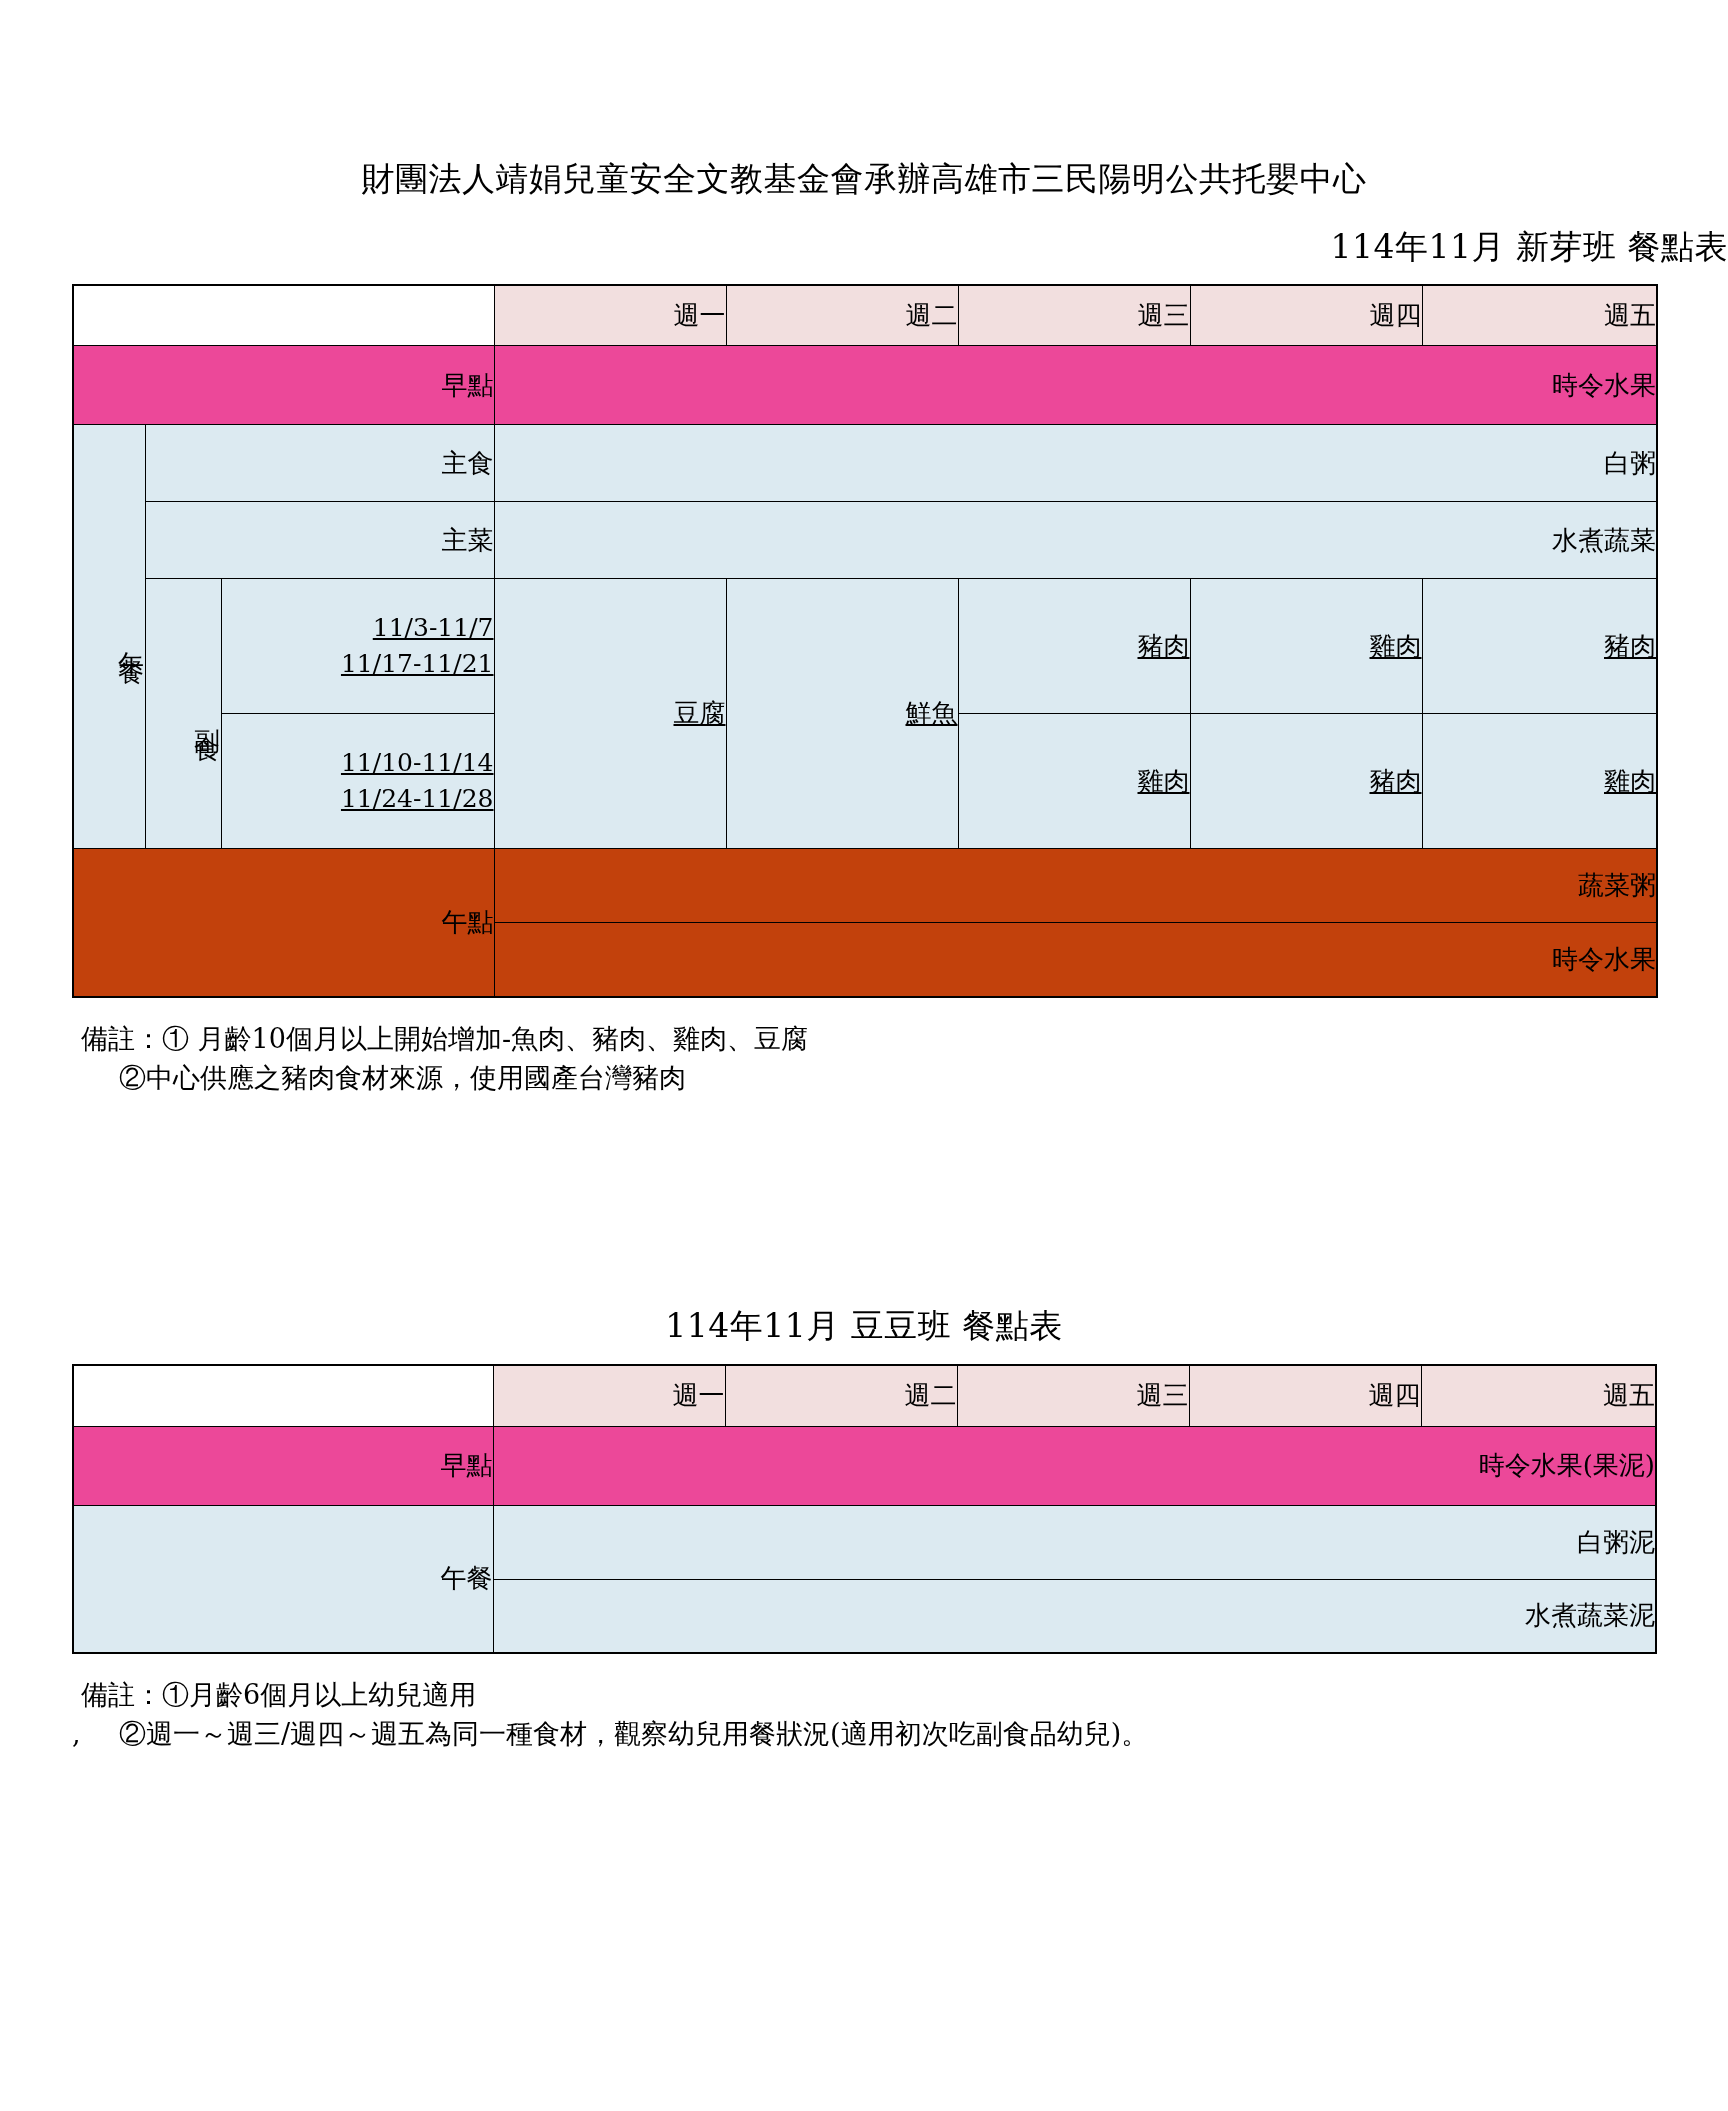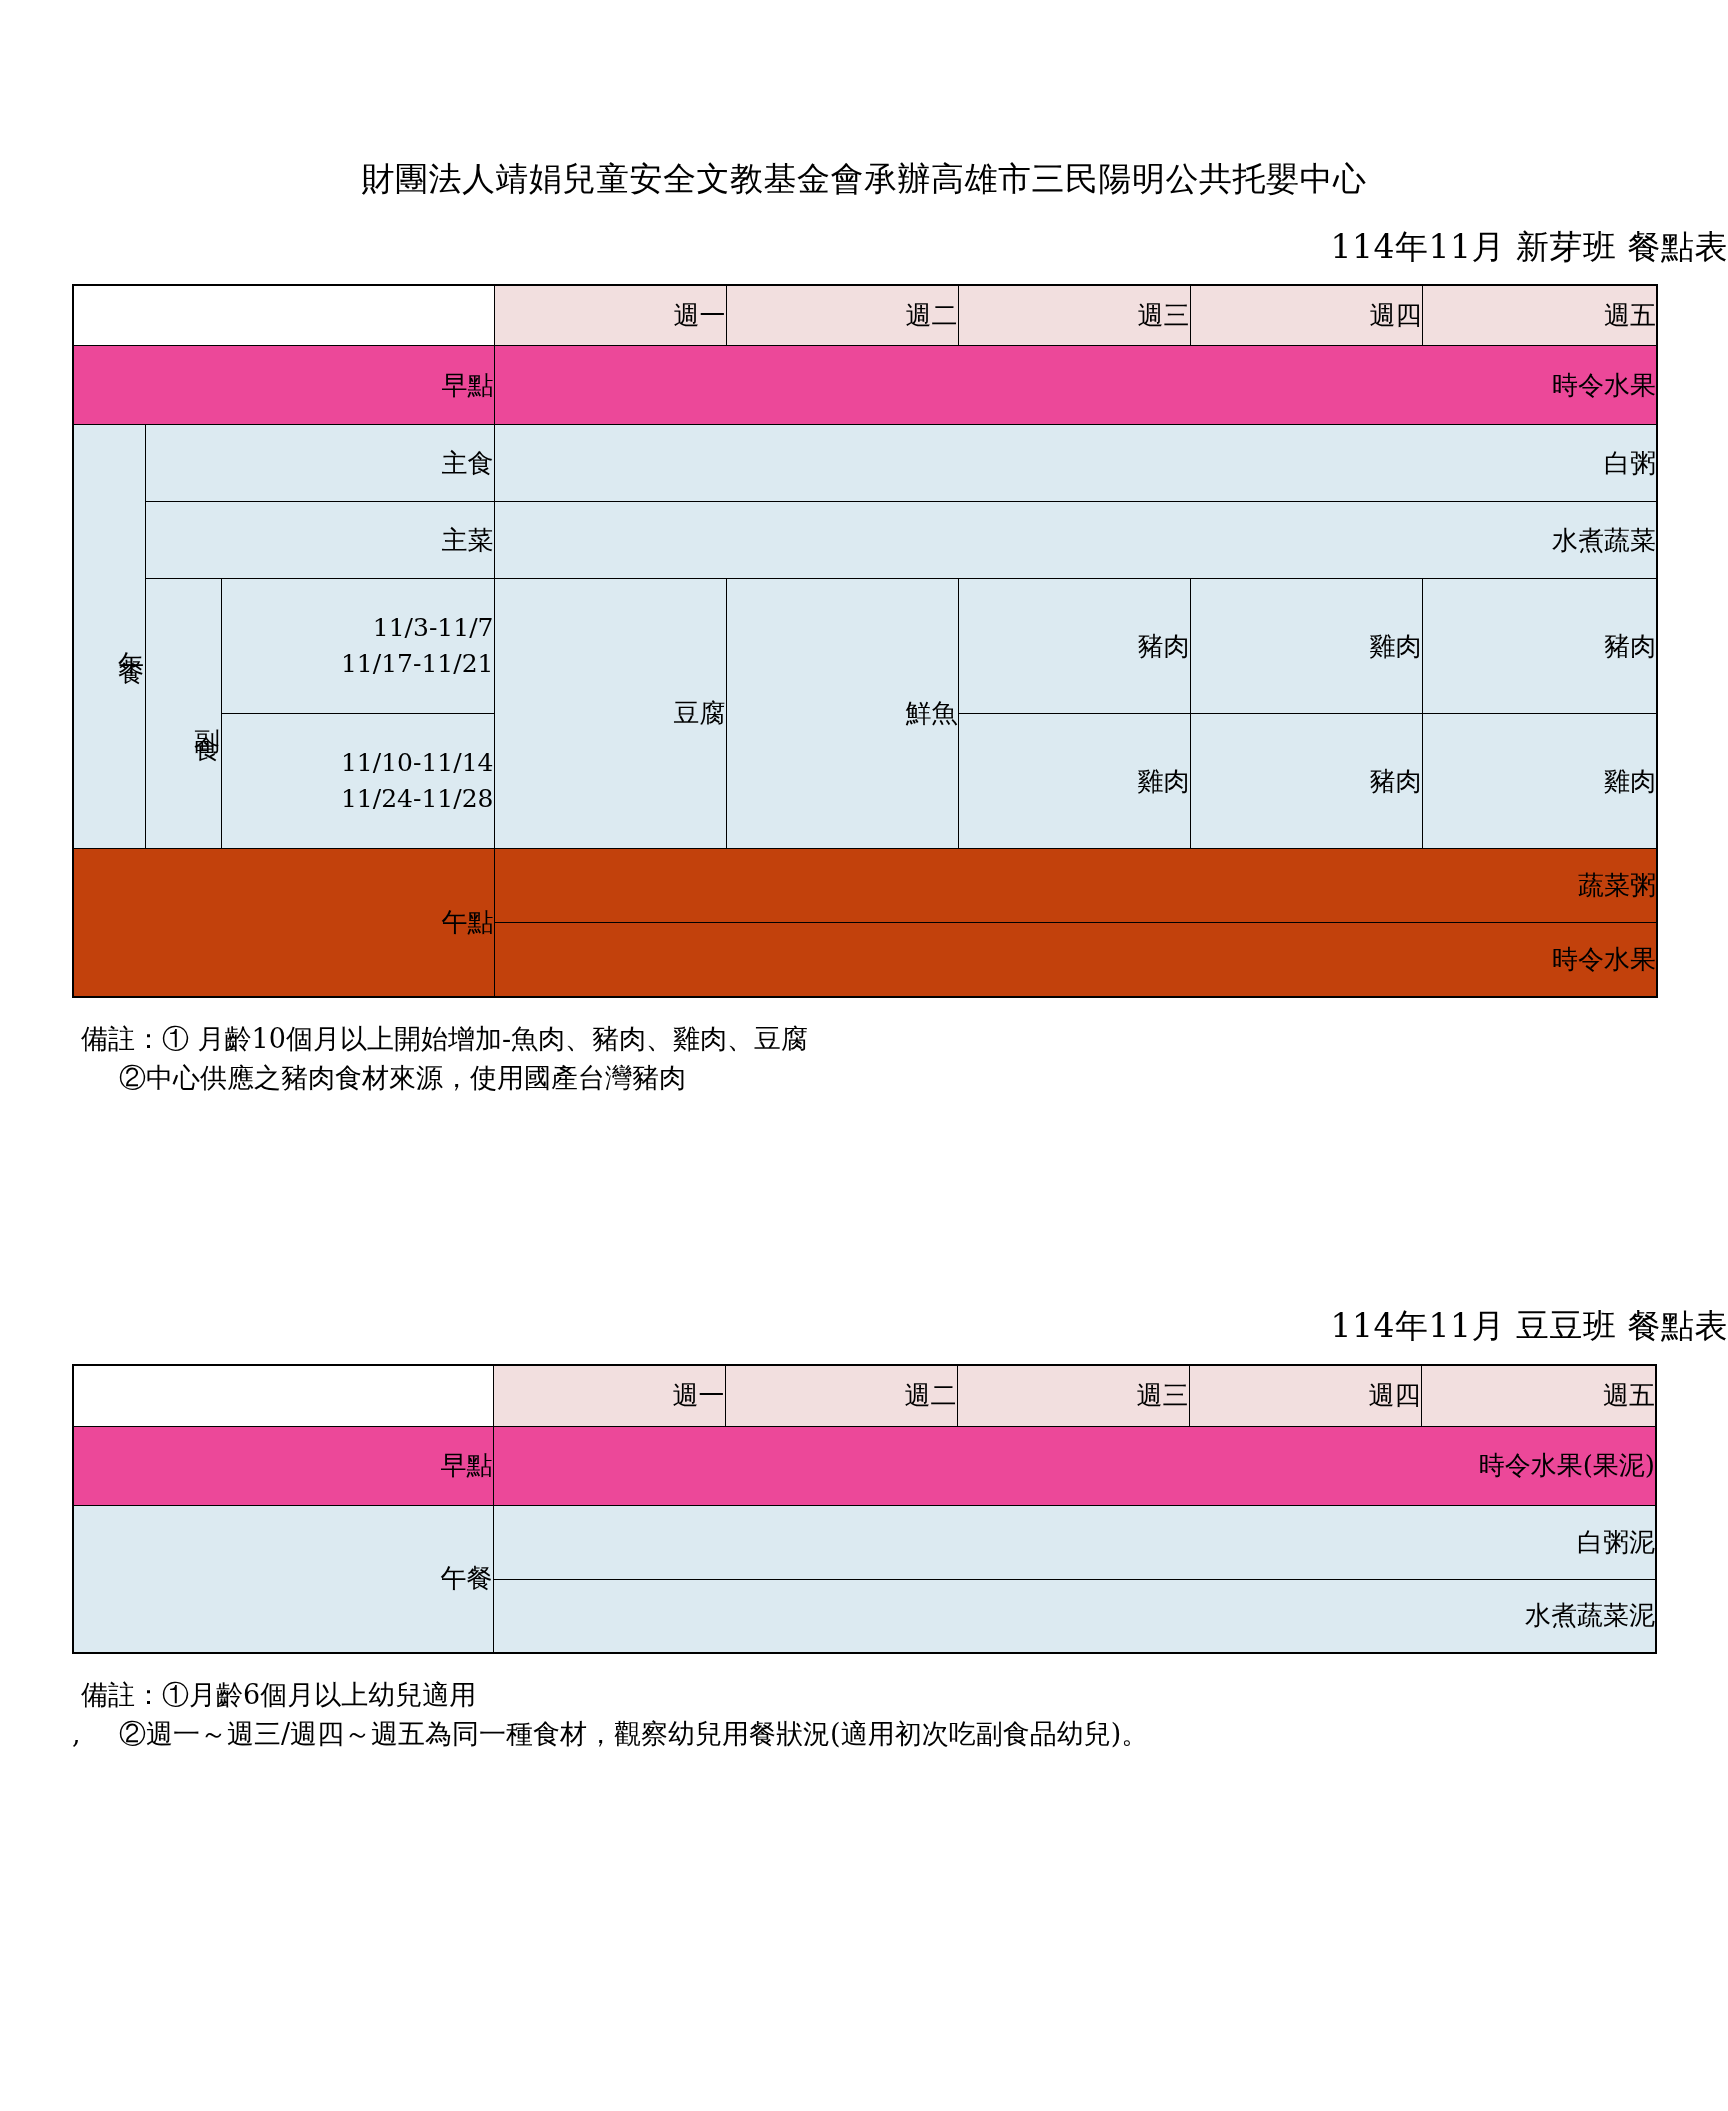--- a/index.html
+++ b/index.html
@@ -40,21 +40,21 @@
     text-align: right;
     font-size: 33px;
     line-height: 1.25;
     margin: 0;
     padding-top: 27px;
     padding-bottom: 16px;
     font-weight: normal;
     letter-spacing: 0.5px;
   }
   .section-title-2 {
-    text-align: right;
+    text-align: center;
     font-size: 33px;
     line-height: 1.25;
     margin: 0;
     padding-top: 0px;
     padding-bottom: 18px;
     font-weight: normal;
     letter-spacing: 0.5px;
   }
 
   
@@ -96,21 +96,21 @@
     display: inline-block;
     letter-spacing: 7.2px;
     line-height: 1;
   }
 
   
   .r-head    { height: 61px; }
   .r-morning { height: 79px; }
   .r-staple  { height: 77px; }
   .r-main    { height: 77px; }
-  .r-side    { height: 135px; }
+  .r-side    { height: 135px; text-decoration: underline; }
   .r-after   { height: 74px; }
 
   .date-cell {
     font-size: 25px;
     line-height: 1.45;
     padding: 7.2px 3.6px;
   }
 
   
   .notes {

